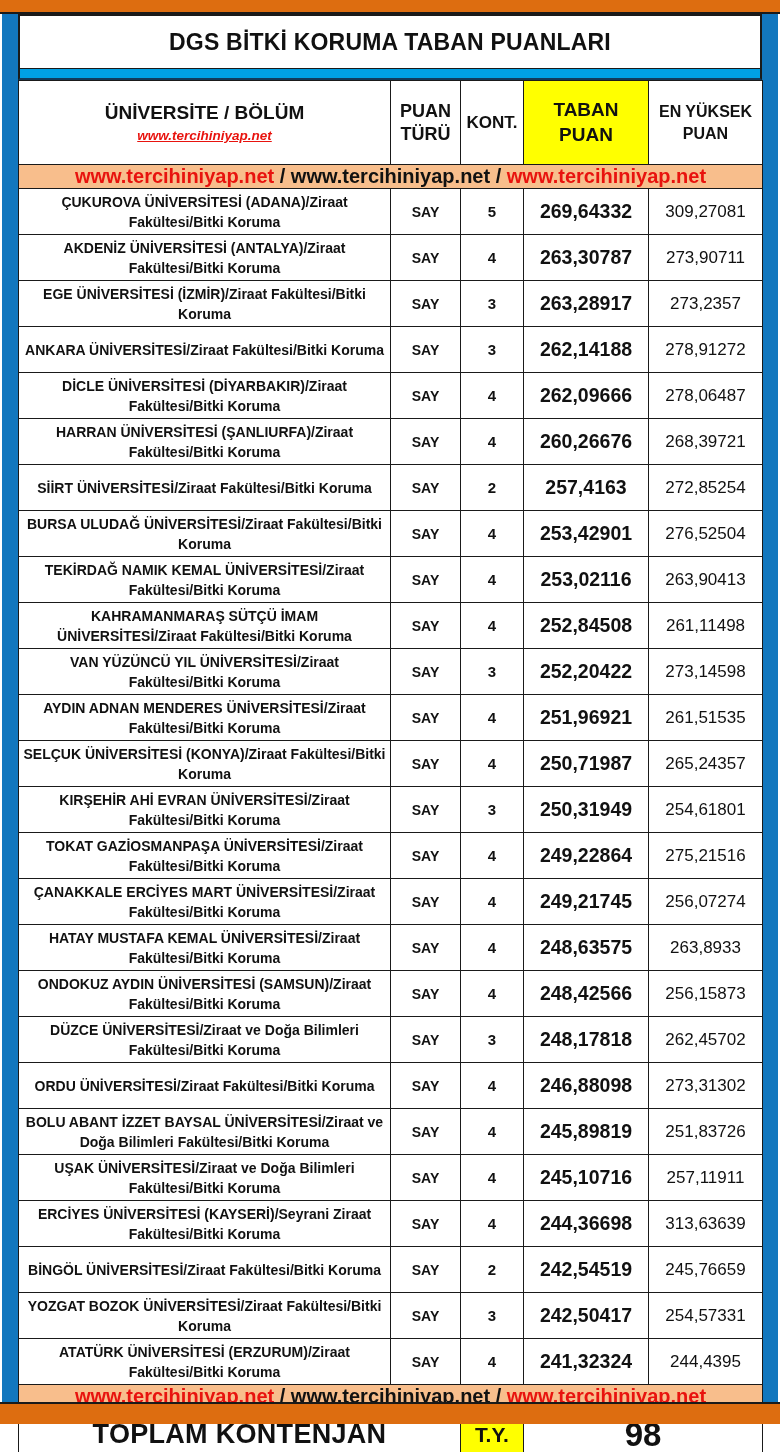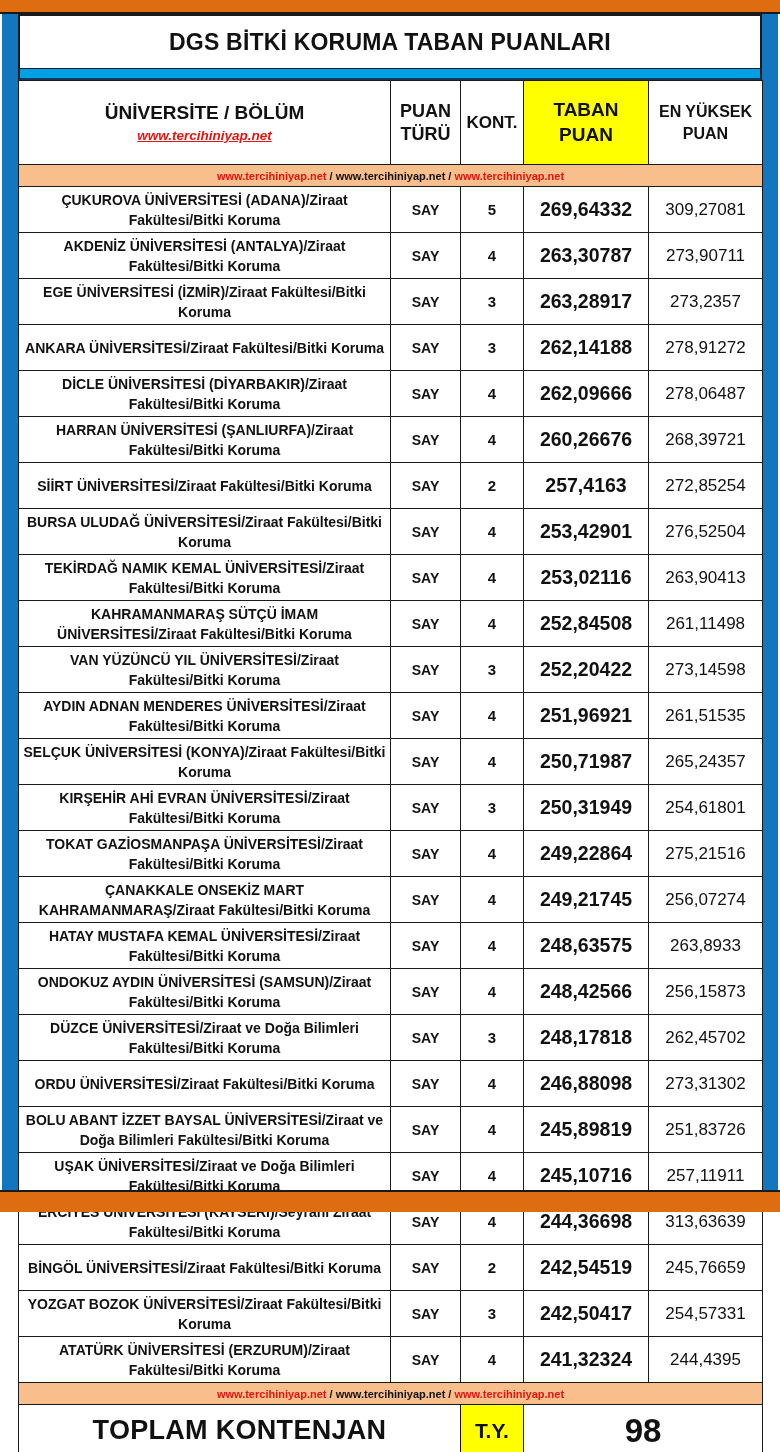--- a/index.html
+++ b/index.html
@@ -4,21 +4,21 @@
 <style>
   * { box-sizing: border-box; margin: 0; padding: 0; }
   html, body {
     width: 780px; height: 1452px;
     background: #ffffff;
     font-family: "Liberation Sans", sans-serif;
     overflow: hidden;
   }
   .page {
     position: relative;
-    width: 780px; height: 1212px;
+    width: 780px; height: 1424px;
     background: #ffffff;
   }
   
   .band-top {
     position: absolute; left: 0; top: 0;
     width: 780px; height: 14px;
     background: #DD6D10;
     border-bottom: 2px solid #1a1a1a;
   }
   .band-bottom {
@@ -102,21 +102,21 @@
     background: #FFFF00 !important;
     font-size: 19px; line-height: 1.3;
   }
   th.h-enyk { font-size: 16px; line-height: 1.35; border-radius: 12px; }
 
   
   td.promo {
     height: 22px;
     background: #F8BE8C !important;
     text-align: center;
-    font-size: 11px; font-weight: bold;
+    font-size: 20px; font-weight: bold;
     color: #111;
     padding: 0;
     white-space: nowrap;
   }
   td.promo .r { color: #E8130E; }
   td.promo .k { color: #111; }
 
   
   tr.datarow td { height: 46px; padding: 1px 3px; }
   td.uni {
@@ -310,21 +310,21 @@
             <td class="enyk">254,61801</td>
           </tr>
           <tr class="datarow">
             <td class="uni">TOKAT GAZİOSMANPAŞA ÜNİVERSİTESİ/Ziraat Fakültesi/Bitki Koruma</td>
             <td class="type">SAY</td>
             <td class="kont">4</td>
             <td class="taban">249,22864</td>
             <td class="enyk">275,21516</td>
           </tr>
           <tr class="datarow">
-            <td class="uni">ÇANAKKALE ONSEKİZ MART KAHRAMANMARAŞ/Ziraat Fakültesi/Bitki Koruma</td>
+            <td class="uni">ÇANAKKALE ERCİYES MART ÜNİVERSİTESİ/Ziraat Fakültesi/Bitki Koruma</td>
             <td class="type">SAY</td>
             <td class="kont">4</td>
             <td class="taban">249,21745</td>
             <td class="enyk">256,07274</td>
           </tr>
           <tr class="datarow">
             <td class="uni">HATAY MUSTAFA KEMAL ÜNİVERSİTESİ/Ziraat Fakültesi/Bitki Koruma</td>
             <td class="type">SAY</td>
             <td class="kont">4</td>
             <td class="taban">248,63575</td>

